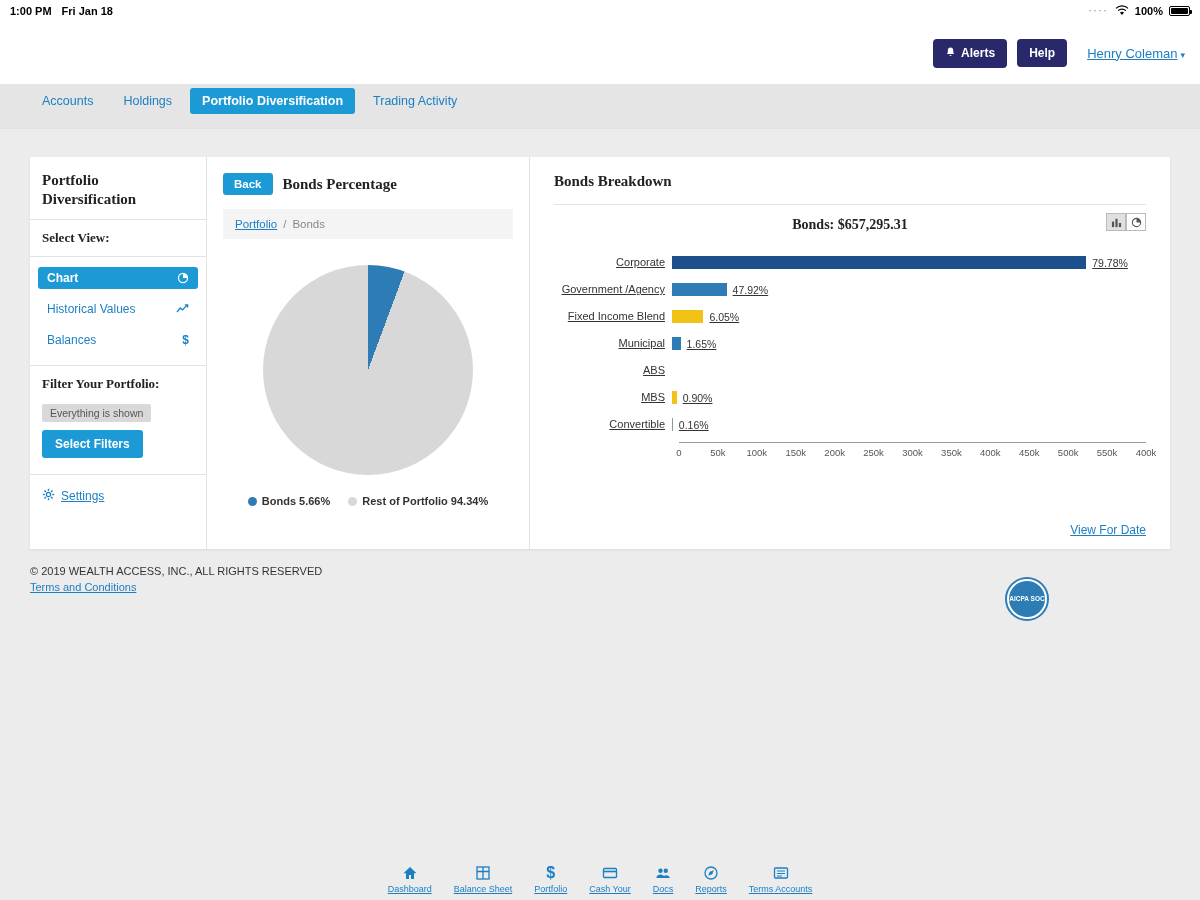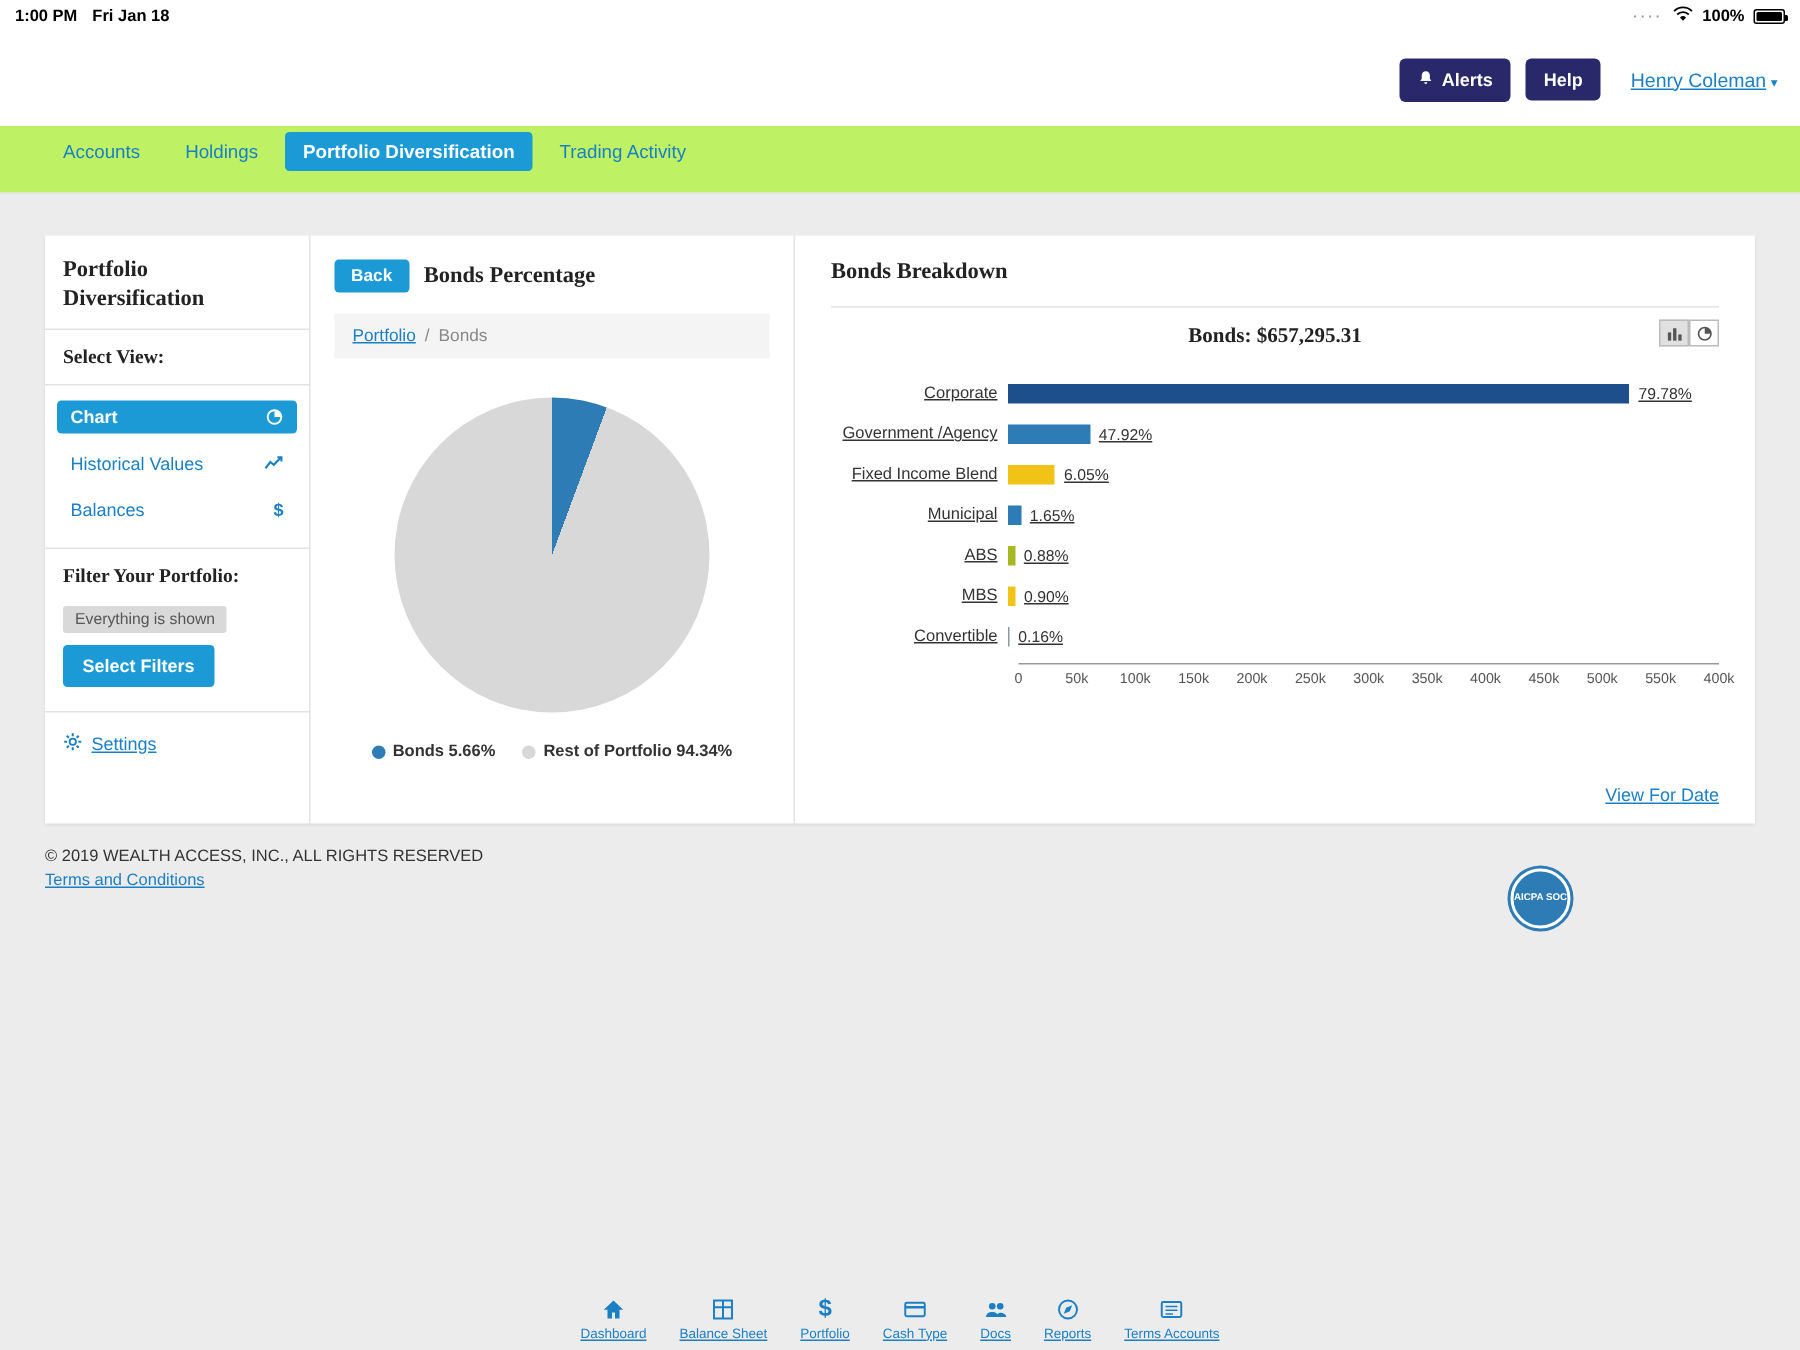--- a/index.html
+++ b/index.html
@@ -29,21 +29,21 @@
   
   .app-header { height:62px; display:flex; align-items:center; justify-content:flex-end; gap:10px; padding:0 15px;margin-left:29px; }
   .btn-navy {
     background:#28286b; color:#fff; border:none; border-radius:4px;
     padding:7px 12px; font-size:12px; font-weight:bold; display:inline-flex; align-items:center; gap:5px; cursor:pointer;
   }
   .user-link { color:#1b7fc4; font-size:13px; text-decoration:underline; margin-left:10px; cursor:pointer; }
   .caret { font-size:9px; text-decoration:none; display:inline-block; margin-left:3px; }
 
   
-  .top-nav { display:flex; align-items:center; gap:6px; padding:4px 30px 14px; border-bottom:1px solid #e2e2e2; background:#bef264; }
+  .top-nav { display:flex; align-items:center; gap:6px; padding:4px 30px 14px; border-bottom:1px solid #e2e2e2; background:#e5e5e5; }
   .tab { font-size:12.5px; color:#1b7fc4; padding:6px 12px; cursor:pointer; text-decoration:none; }
   .tab.active { background:#1b9ad6; color:#fff; border-radius:3px; font-weight:bold; }
 
   
   .card { margin:28px 30px 0; background:#fff; display:flex; min-height:392px; box-shadow:0 1px 2px rgba(0,0,0,.08); }
 
   
   .sidebar { width:177px; flex:none; border-right:1px solid #e3e3e3; padding-top:10px; }
   .sidebar-title { font-size:15px; font-weight:bold; color:#222; padding:4px 12px 10px; border-bottom:1px solid #e3e3e3; line-height:1.25; }
   .section-label { font-size:13px; font-weight:bold; color:#222; padding:10px 12px; }
@@ -285,24 +285,20 @@
         </div>
         <div class="bar-row">
           <a class="bar-cat">Municipal</a>
           <div class="bar-track">
             <div class="bar" style="width: 1.8075%; background: rgb(45, 124, 181);"></div>
             <a class="bar-pct" style="left: calc(1.8075% + 6px);">1.65%</a>
           </div>
         </div>
         <div class="bar-row">
           <a class="bar-cat">ABS</a>
-          <div class="bar-track">
-            <div class="bar" style="width: 0.964%; background: rgb(168, 184, 32);"></div>
-            <a class="bar-pct" style="left: calc(0.964% + 6px);">0.88%</a>
-          </div>
         </div>
         <div class="bar-row">
           <a class="bar-cat">MBS</a>
           <div class="bar-track">
             <div class="bar" style="width: 0.986%; background: rgb(242, 195, 23);"></div>
             <a class="bar-pct" style="left: calc(0.986% + 6px);">0.90%</a>
           </div>
         </div>
         <div class="bar-row">
           <a class="bar-cat">Convertible</a>
@@ -363,21 +359,21 @@
       <span class="bn-icon">$</span>
       <span class="bn-label">Portfolio</span>
     </a>
     <a class="bn-item">
       <span class="bn-icon">
         <svg viewBox="0 0 16 16">
           <rect x="1.5" y="3.5" width="13" height="9" rx="1" fill="none" stroke="#1b7fc4" stroke-width="1.3"></rect>
           <path d="M1.5 6.5h13" stroke="#1b7fc4" stroke-width="1.6"></path>
         </svg>
       </span>
-      <span class="bn-label">Cash Type</span>
+      <span class="bn-label">Cash Your</span>
     </a>
     <a class="bn-item">
       <span class="bn-icon">
         <svg viewBox="0 0 16 16">
           <circle cx="5.5" cy="5.8" r="2.2" fill="#1b7fc4"></circle>
           <circle cx="10.8" cy="5.8" r="2.2" fill="#1b7fc4"></circle>
           <path d="M1.4 13c0-2.2 1.8-3.4 4.1-3.4 2.2 0 4 1.2 4 3.4zM8.2 13c.3-1.7 1.4-2.8 2.6-2.8 2.2 0 4 1.1 4 2.8z" fill="#1b7fc4"></path>
         </svg>
       </span>
       <span class="bn-label">Docs</span>

